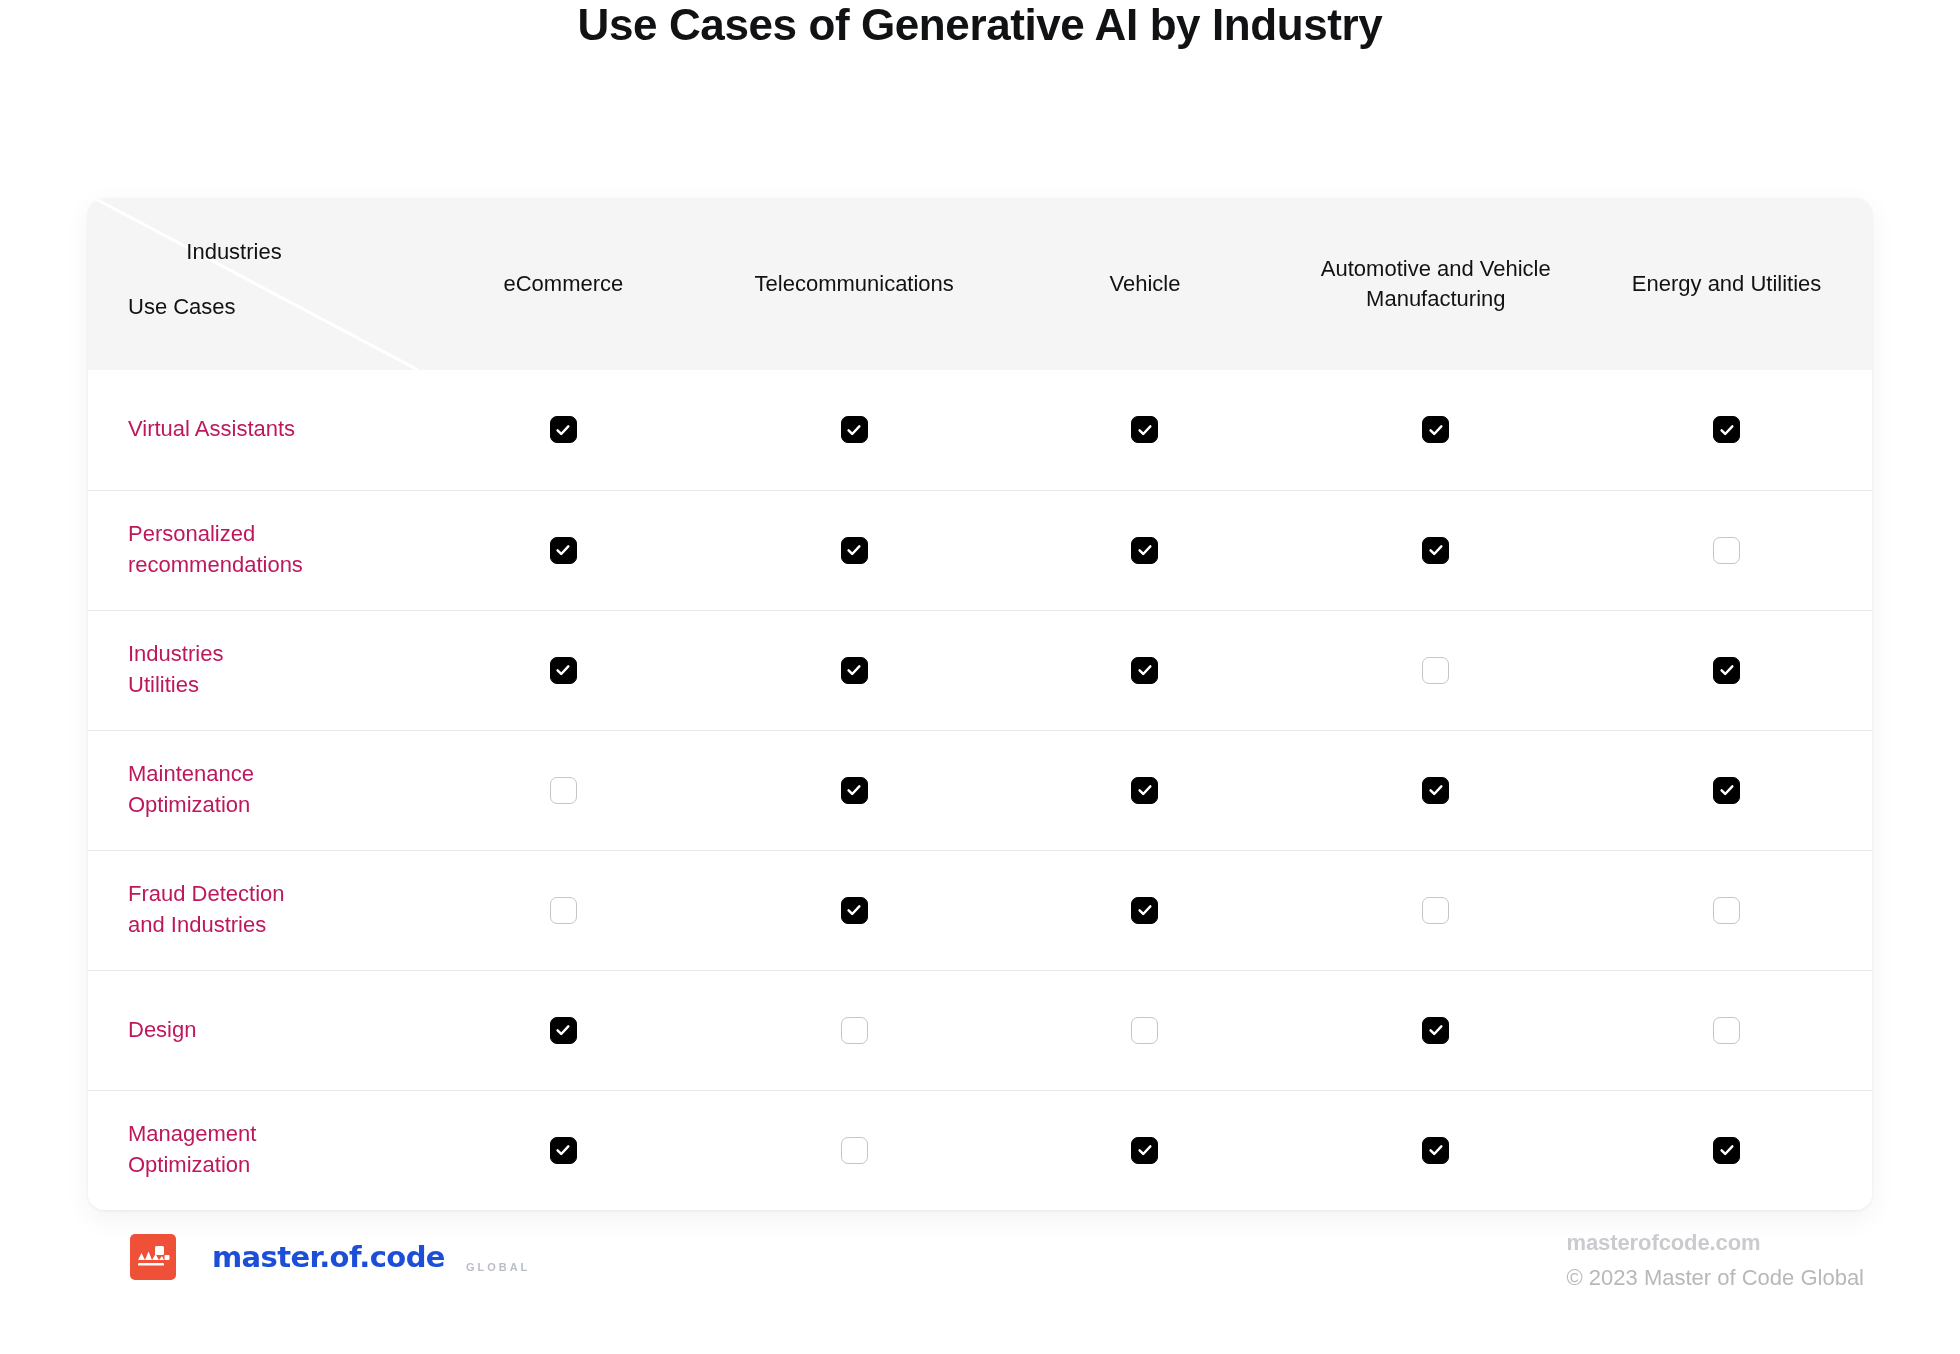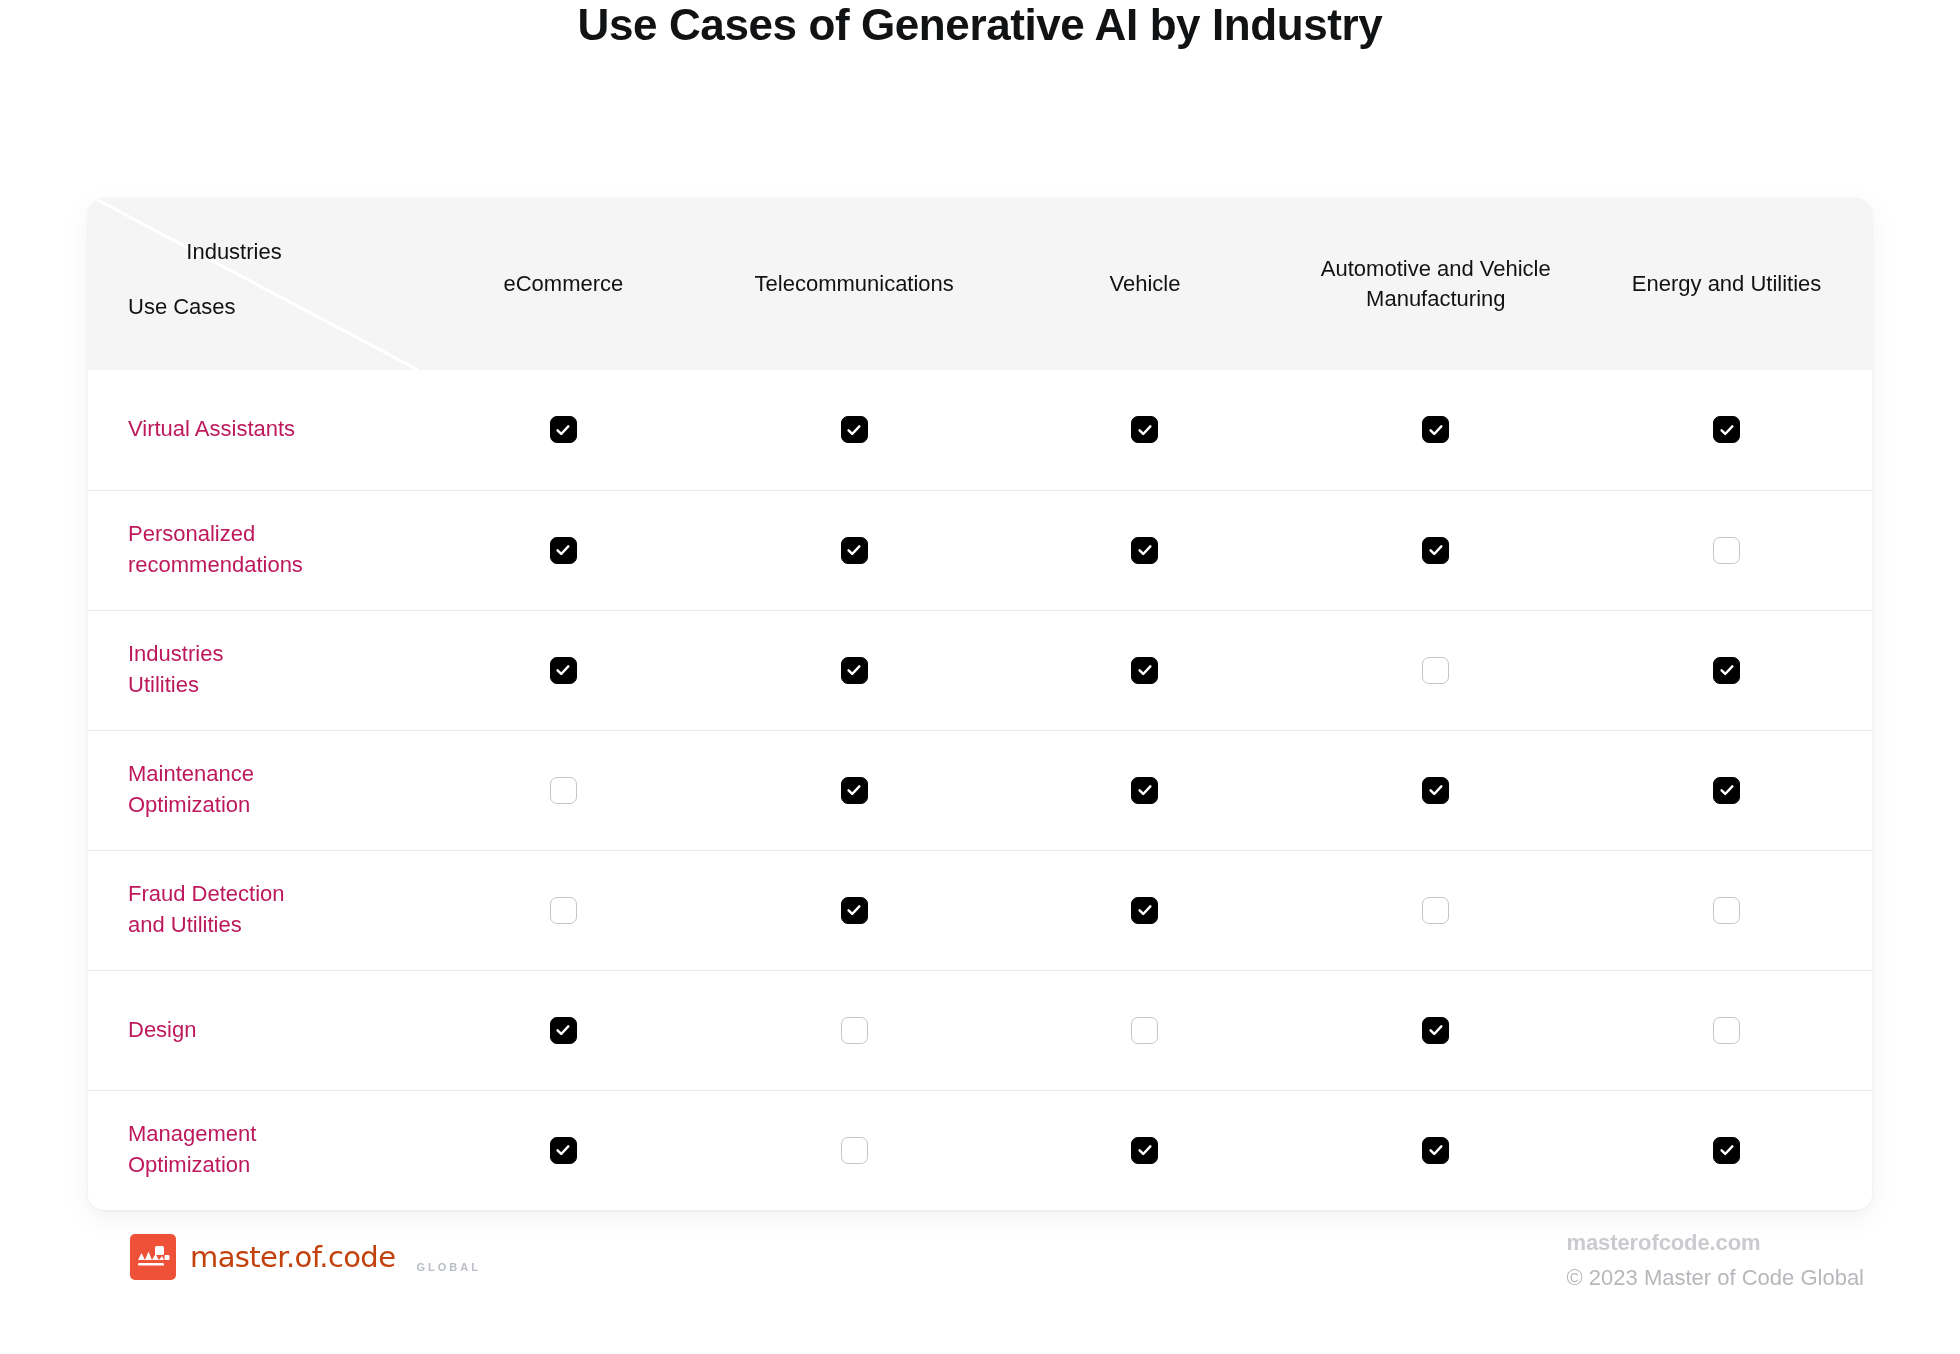--- a/index.html
+++ b/index.html
@@ -169,24 +169,25 @@
     width: 46px;
     height: 46px;
     border-radius: 5px;
     background: #ef5138;
     position: relative;
     flex: none;
   }
   .logo-mark svg { position: absolute; inset: 0; width: 100%; height: 100%; }
   .logo-text {
     font-size: 29px;
-    font-weight: 400;
-    color: #c2410c;
+    font-weight: 700;
+    color: #1d4ed8;
     letter-spacing: -0.6px;
     font-family: "DejaVu Sans", sans-serif;
+    margin-left: 22px;
   }
   .logo-sub {
     font-size: 11px;
     font-weight: 700;
     color: #b9bec4;
     letter-spacing: 3px;
     margin-left: 7px;
     align-self: flex-end;
     margin-bottom: 7px;
   }
@@ -311,21 +312,21 @@
             <td class="cell"><span class="cb on"><svg viewBox="0 0 20 20">
                   <path d="M4.3 10.4 L8.1 14.2 L15.6 6.2" fill="none" stroke="#ffffff" stroke-width="2.6" stroke-linecap="round" stroke-linejoin="round"></path>
                 </svg></span></td>
             <td class="cell"><span class="cb on"><svg viewBox="0 0 20 20">
                   <path d="M4.3 10.4 L8.1 14.2 L15.6 6.2" fill="none" stroke="#ffffff" stroke-width="2.6" stroke-linecap="round" stroke-linejoin="round"></path>
                 </svg></span></td>
           </tr>
           <tr>
             <td class="usecase">
               <span>Fraud Detection</span>
-              <span>and Utilities</span>
+              <span>and Industries</span>
             </td>
             <td class="cell"><span class="cb off"></span></td>
             <td class="cell"><span class="cb on"><svg viewBox="0 0 20 20">
                   <path d="M4.3 10.4 L8.1 14.2 L15.6 6.2" fill="none" stroke="#ffffff" stroke-width="2.6" stroke-linecap="round" stroke-linejoin="round"></path>
                 </svg></span></td>
             <td class="cell"><span class="cb on"><svg viewBox="0 0 20 20">
                   <path d="M4.3 10.4 L8.1 14.2 L15.6 6.2" fill="none" stroke="#ffffff" stroke-width="2.6" stroke-linecap="round" stroke-linejoin="round"></path>
                 </svg></span></td>
             <td class="cell"><span class="cb off"></span></td>
             <td class="cell"><span class="cb off"></span></td>

